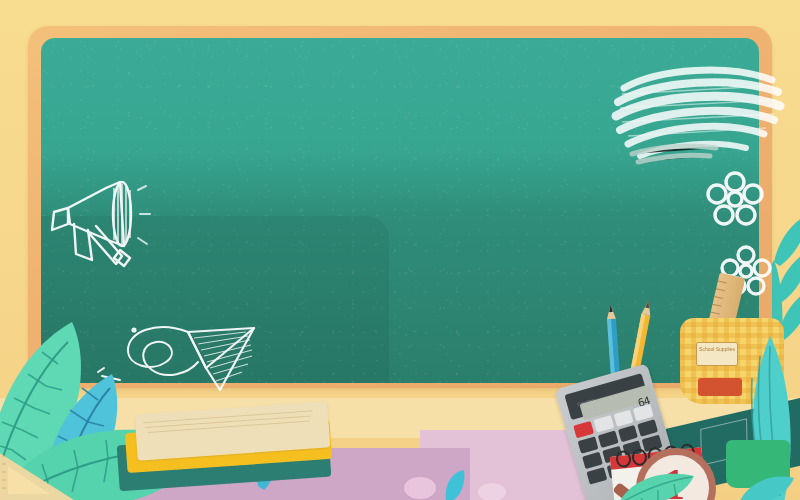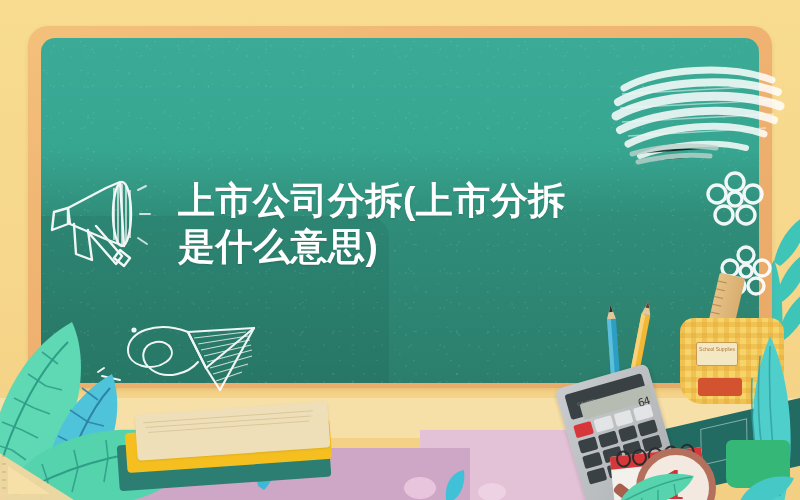--- a/index.html
+++ b/index.html
@@ -215,21 +215,20 @@
       <path d="M100 20 L152 14 M104 26 L154 18 M107 32 L156 22 M110 38 L157 27
                M113 44 L158 32 M116 50 L158 38 M119 56 L154 46 M122 63 L148 54"></path>
     </g>
     <g stroke="#ffffff" stroke-width="2" fill="none" stroke-linecap="round">
       <path d="M94 14 C62 2 34 14 34 32 C34 48 58 54 72 44 C84 36 76 22 62 24 C48 26 44 42 58 52 C72 62 94 56 104 44"></path>
       <circle cx="40" cy="12" r="1.6" fill="#ffffff"></circle>
       <path d="M8 58 L26 62 M4 54 L10 50"></path>
     </g>
   </svg>
 
-  <div class="title">上市公司分拆(上市分拆是什么意思)</div>
 
   <div class="desk-cream"></div>
   <div class="desk-lilac"></div>
   <div class="desk-pink2"></div>
 
   <svg class="leaf" style="left:-10px;top:290px;width:300px;height:215px;" viewBox="0 0 300 215">
 
     <path d="M-4 196 C-2 130 28 62 82 32 C100 70 92 140 48 186 C30 204 8 206 -4 196 Z" fill="#5fd8b4"></path>
     <path d="M8 184 C20 140 44 86 78 52" stroke="#2f9d87" stroke-width="2" fill="none"></path>
     <g stroke="#2f9d87" stroke-width="1.6" fill="none" opacity=".85">

